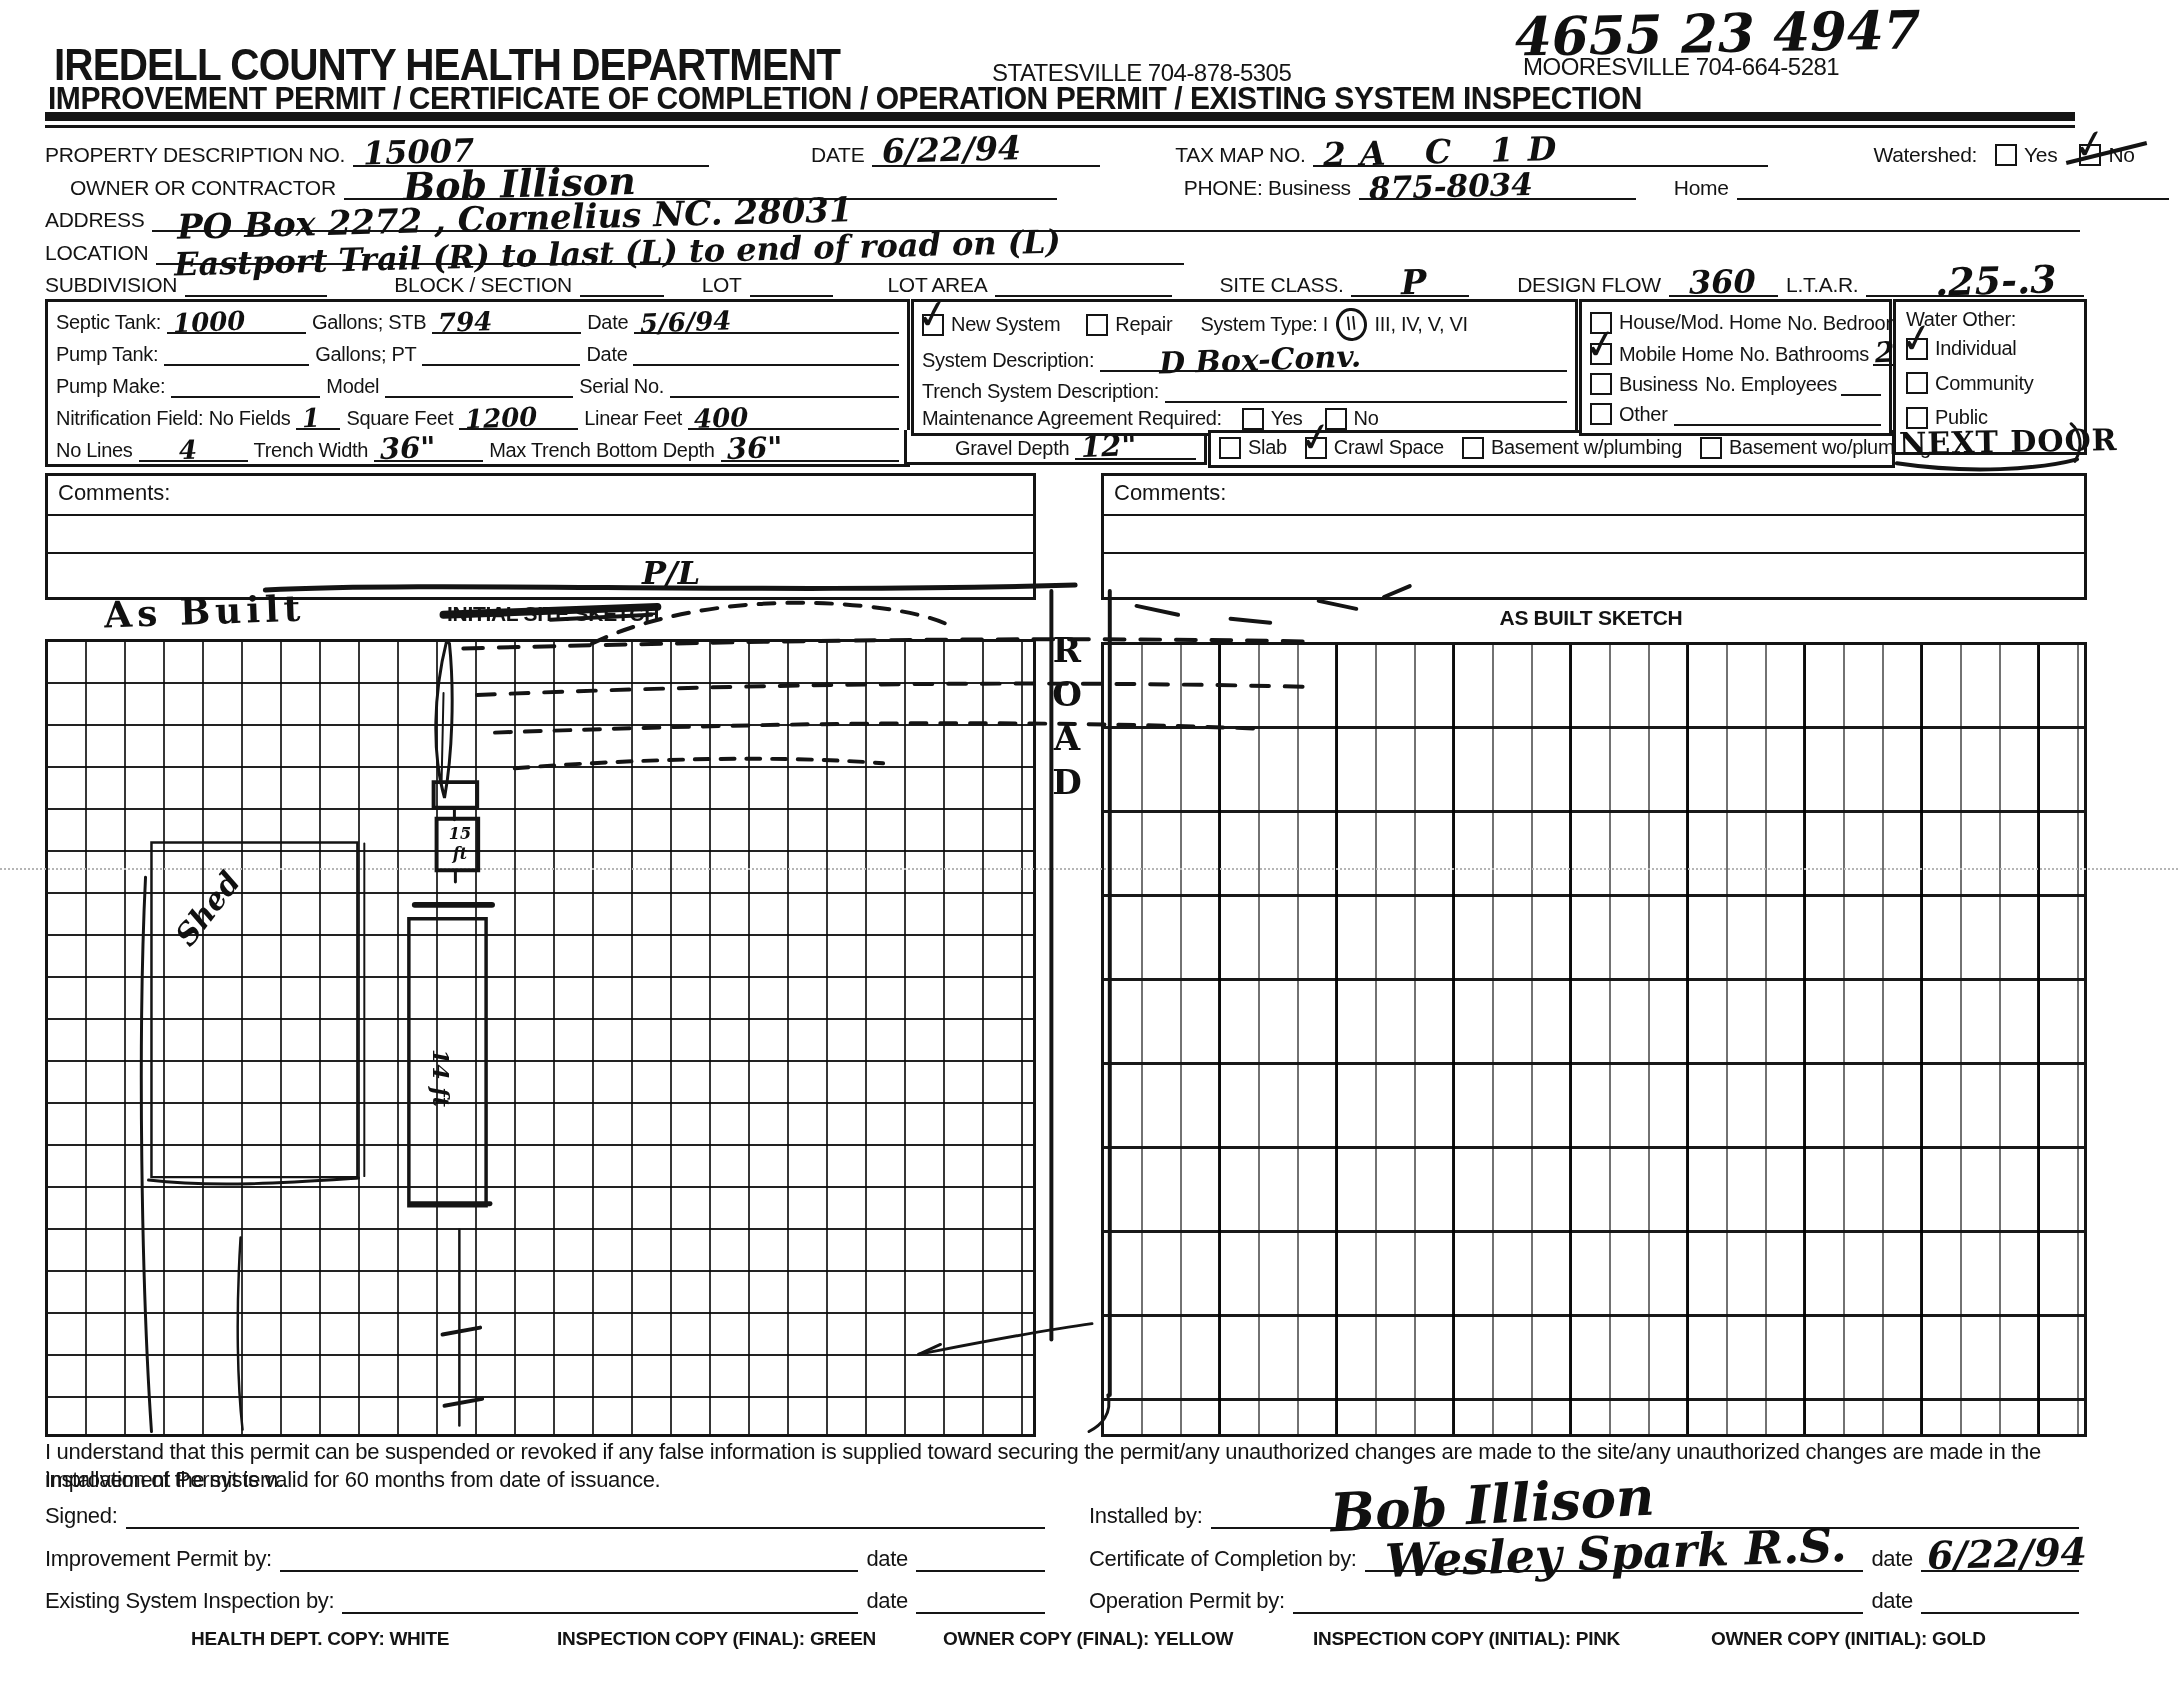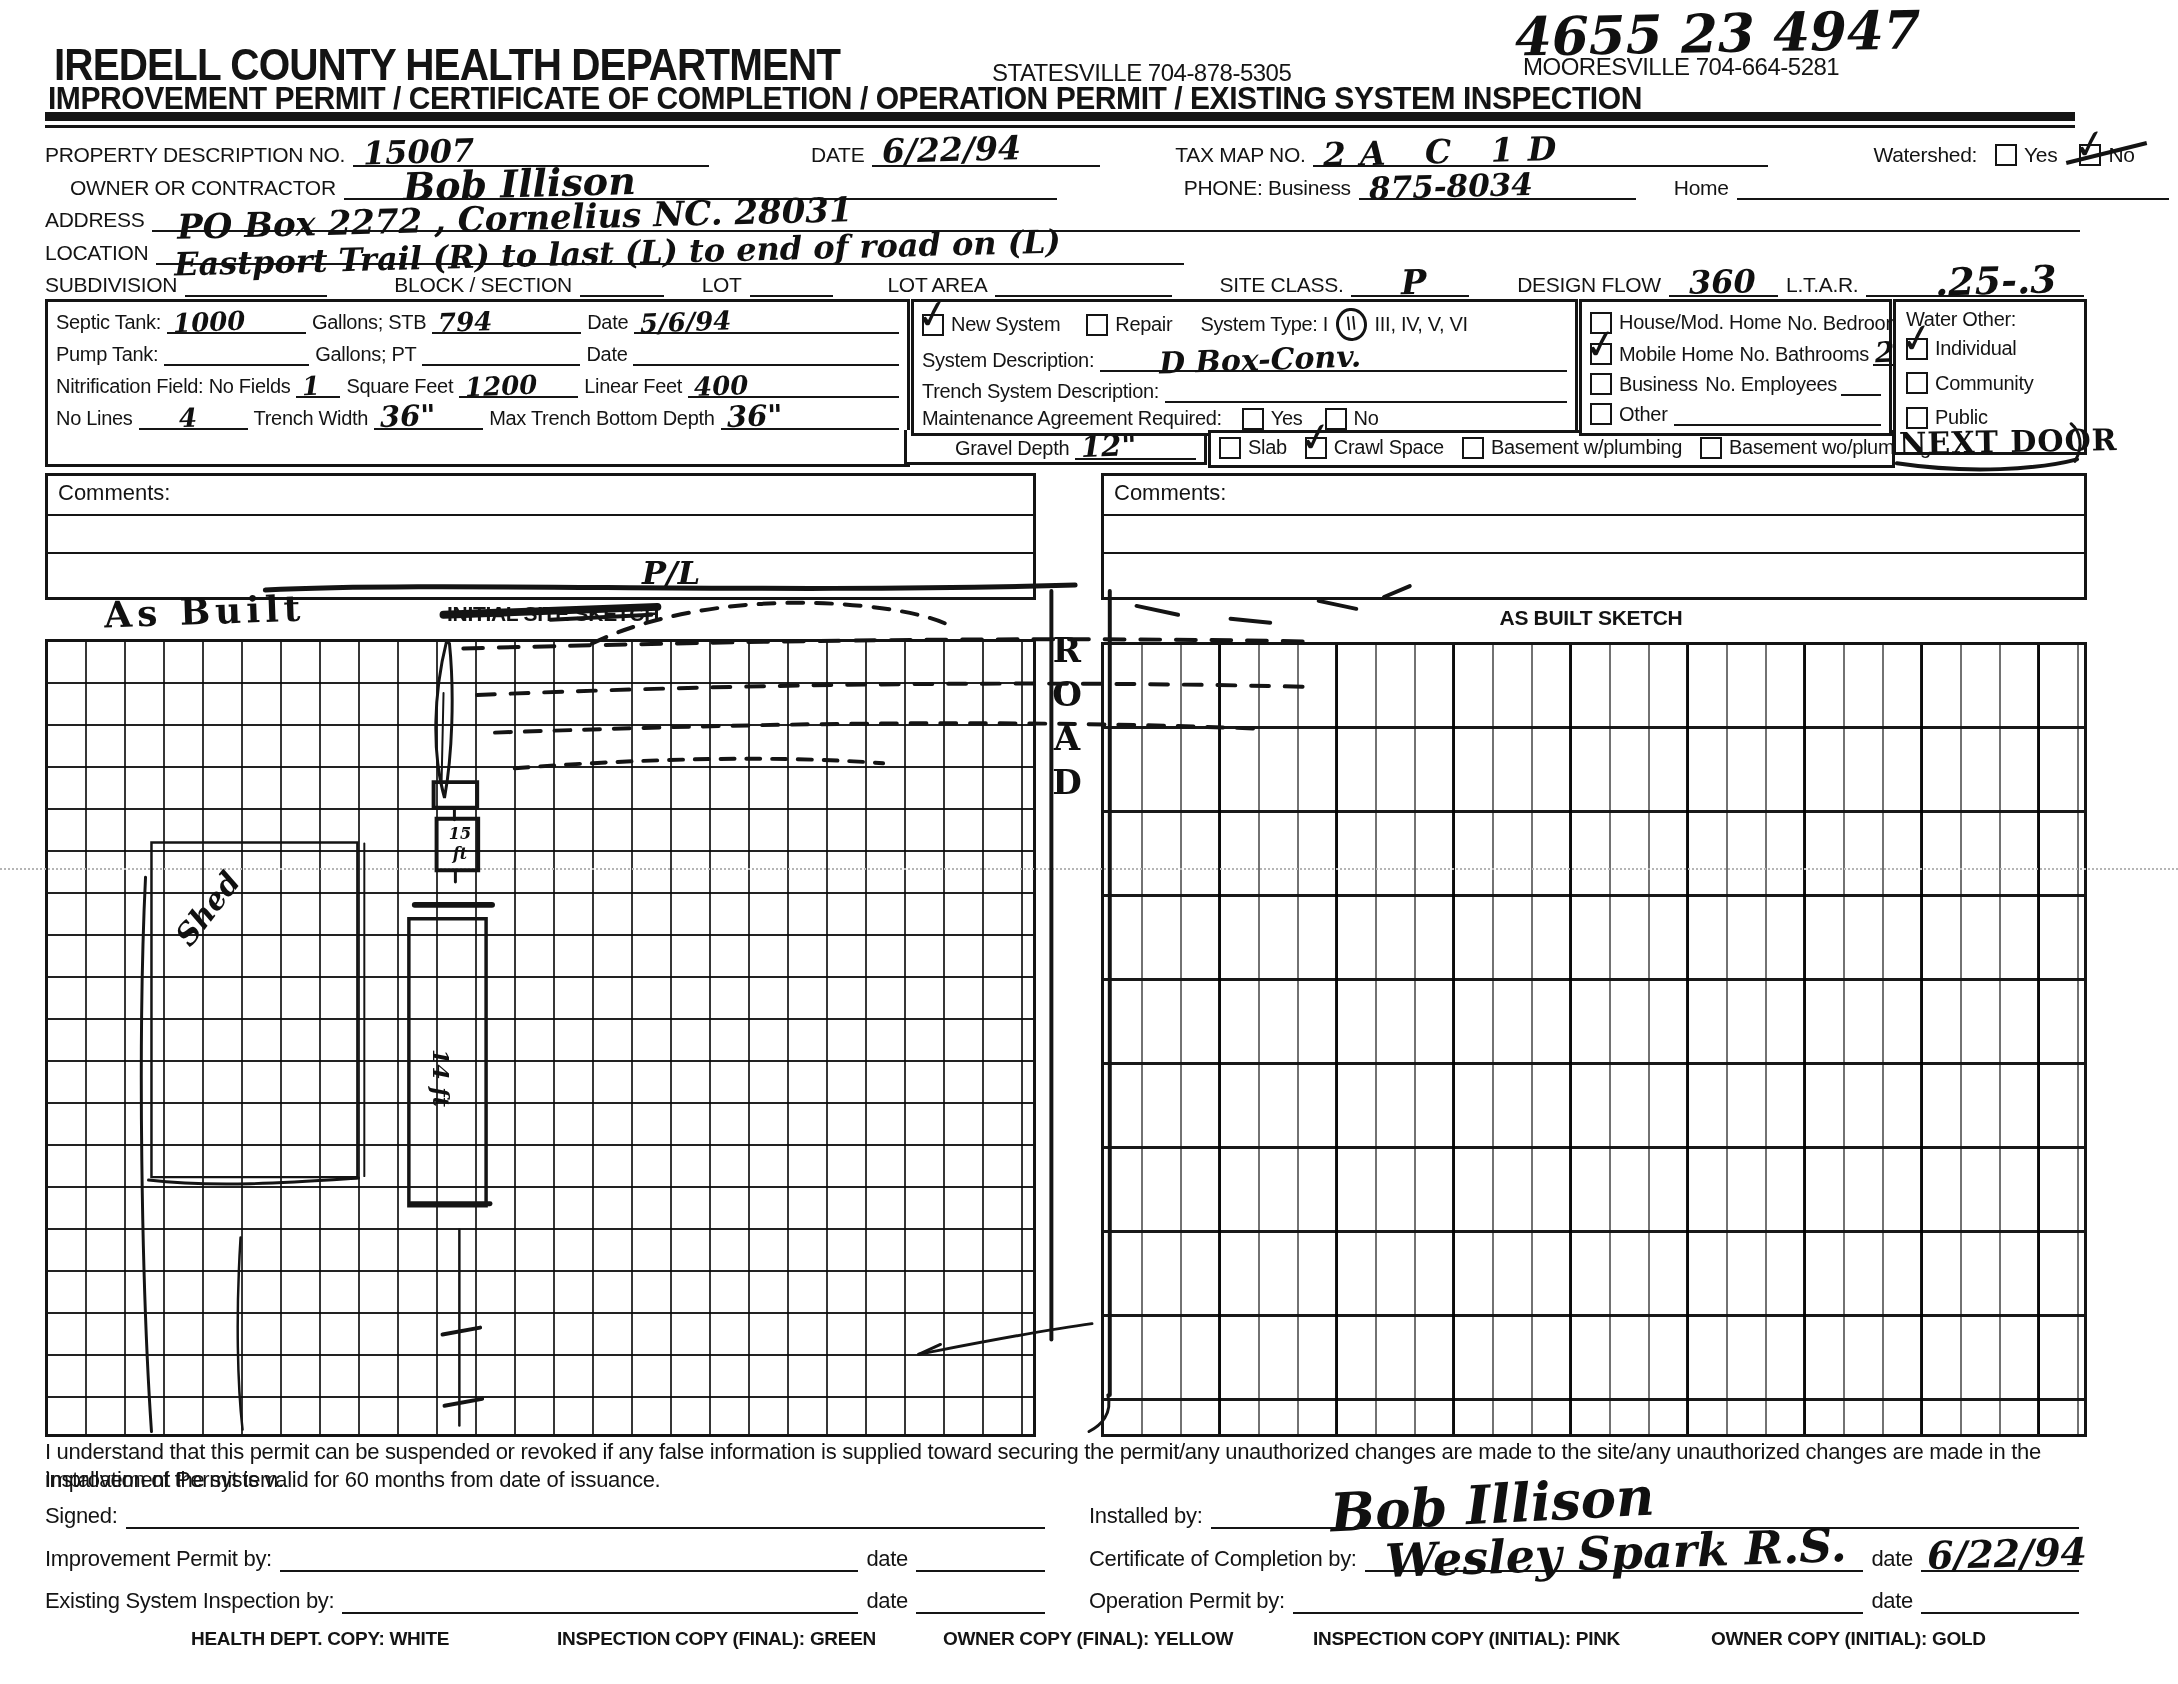--- a/index.html
+++ b/index.html
@@ -159,20 +159,28 @@
     </div>
     <div class="bxrow" style="height:32px;">
       <span class="slbl">Pump Tank:</span>
       <span class="sfill" style="width:145px;"></span>
       <span class="slbl">Gallons;  PT</span>
       <span class="sfill" style="width:158px;"></span>
       <span class="slbl">Date</span>
       <span class="sfill" style="flex:1;"></span>
     </div>
     <div class="bxrow" style="height:32px;">
+      <span class="slbl">Pump Make:</span>
+      <span class="sfill" style="width:149px;"></span>
+      <span class="slbl">Model</span>
+      <span class="sfill" style="width:188px;"></span>
+      <span class="slbl">Serial No.</span>
+      <span class="sfill" style="flex:1;"></span>
+    </div>
+    <div class="bxrow" style="height:32px;">
       <span class="slbl">Nitrification Field: No Fields</span>
       <span class="sfill" style="width:44px;">
         <span class="hwv hw">1</span>
       </span>
       <span class="slbl">Square Feet</span>
       <span class="sfill" style="width:119px;">
         <span class="hwv hw">1200</span>
       </span>
       <span class="slbl">Linear Feet</span>
       <span class="sfill" style="flex:1;">

